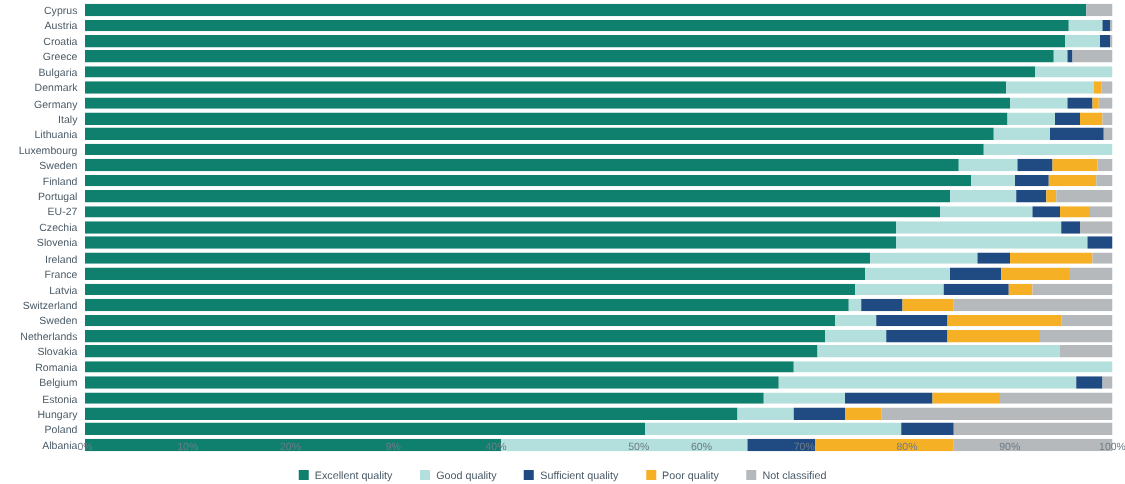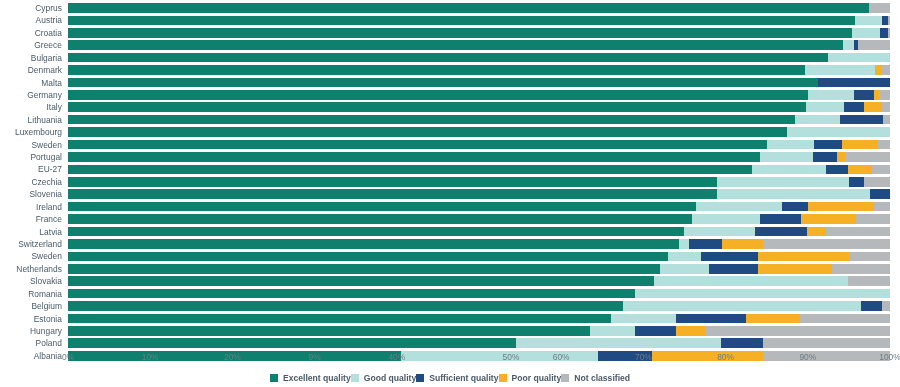--- a/index.html
+++ b/index.html
@@ -61,22 +61,22 @@
     white-space:nowrap;
   }
 
   
   .legend{
     position:absolute;
     left:0;top:371px;
     width:900px;height:14px;
     display:flex;
     justify-content:center;
-    align-items:center;
-    font-weight:bold;
+    align-items:flex-end;
+    gap:22px;
   }
   .legend-item{
     display:flex;
     align-items:center;
     gap:5px;
   }
   .legend-swatch{
     width:8px;height:8px;
     display:block;
   }
@@ -133,27 +133,20 @@
           <div class="seg" title="Bulgaria — Good quality: 7.5%" style="width: 7.5%; background: rgb(179, 224, 220);"></div>
         </div>
       </div>
       <div class="row">
         <div class="row-label">Denmark</div>
         <div class="bar">
           <div class="seg" title="Denmark — Excellent quality: 89.7%" style="width: 89.7%; background: rgb(15, 127, 110);"></div>
           <div class="seg" title="Denmark — Good quality: 8.5%" style="width: 8.5%; background: rgb(179, 224, 220);"></div>
           <div class="seg" title="Denmark — Poor quality: 0.7%" style="width: 0.7%; background: rgb(246, 176, 38);"></div>
           <div class="seg" title="Denmark — Not classified: 1.1%" style="width: 1.1%; background: rgb(181, 185, 188);"></div>
-        </div>
-      </div>
-      <div class="row">
-        <div class="row-label">Malta</div>
-        <div class="bar">
-          <div class="seg" title="Malta — Excellent quality: 91.2%" style="width: 91.2%; background: rgb(15, 127, 110);"></div>
-          <div class="seg" title="Malta — Sufficient quality: 8.8%" style="width: 8.8%; background: rgb(31, 74, 130);"></div>
         </div>
       </div>
       <div class="row">
         <div class="row-label">Germany</div>
         <div class="bar">
           <div class="seg" title="Germany — Excellent quality: 90%" style="width: 90%; background: rgb(15, 127, 110);"></div>
           <div class="seg" title="Germany — Good quality: 5.6%" style="width: 5.6%; background: rgb(179, 224, 220);"></div>
           <div class="seg" title="Germany — Sufficient quality: 2.5%" style="width: 2.5%; background: rgb(31, 74, 130);"></div>
           <div class="seg" title="Germany — Poor quality: 0.6%" style="width: 0.6%; background: rgb(246, 176, 38);"></div>
           <div class="seg" title="Germany — Not classified: 1.3%" style="width: 1.3%; background: rgb(181, 185, 188);"></div>
@@ -186,20 +179,30 @@
         </div>
       </div>
       <div class="row">
         <div class="row-label">Sweden</div>
         <div class="bar">
           <div class="seg" title="Spain — Excellent quality: 85%" style="width: 85%; background: rgb(15, 127, 110);"></div>
           <div class="seg" title="Spain — Good quality: 5.7%" style="width: 5.7%; background: rgb(179, 224, 220);"></div>
           <div class="seg" title="Spain — Sufficient quality: 3.5%" style="width: 3.5%; background: rgb(31, 74, 130);"></div>
           <div class="seg" title="Spain — Poor quality: 4.3%" style="width: 4.3%; background: rgb(246, 176, 38);"></div>
           <div class="seg" title="Spain — Not classified: 1.5%" style="width: 1.5%; background: rgb(181, 185, 188);"></div>
+        </div>
+      </div>
+      <div class="row">
+        <div class="row-label">Finland</div>
+        <div class="bar">
+          <div class="seg" title="Finland — Excellent quality: 86.3%" style="width: 86.3%; background: rgb(15, 127, 110);"></div>
+          <div class="seg" title="Finland — Good quality: 4.2%" style="width: 4.2%; background: rgb(179, 224, 220);"></div>
+          <div class="seg" title="Finland — Sufficient quality: 3.3%" style="width: 3.3%; background: rgb(31, 74, 130);"></div>
+          <div class="seg" title="Finland — Poor quality: 4.6%" style="width: 4.6%; background: rgb(246, 176, 38);"></div>
+          <div class="seg" title="Finland — Not classified: 1.6%" style="width: 1.6%; background: rgb(181, 185, 188);"></div>
         </div>
       </div>
       <div class="row">
         <div class="row-label">Portugal</div>
         <div class="bar">
           <div class="seg" title="Portugal — Excellent quality: 84.2%" style="width: 84.2%; background: rgb(15, 127, 110);"></div>
           <div class="seg" title="Portugal — Good quality: 6.4%" style="width: 6.4%; background: rgb(179, 224, 220);"></div>
           <div class="seg" title="Portugal — Sufficient quality: 2.9%" style="width: 2.9%; background: rgb(31, 74, 130);"></div>
           <div class="seg" title="Portugal — Poor quality: 1%" style="width: 1%; background: rgb(246, 176, 38);"></div>
           <div class="seg" title="Portugal — Not classified: 5.5%" style="width: 5.5%; background: rgb(181, 185, 188);"></div>

